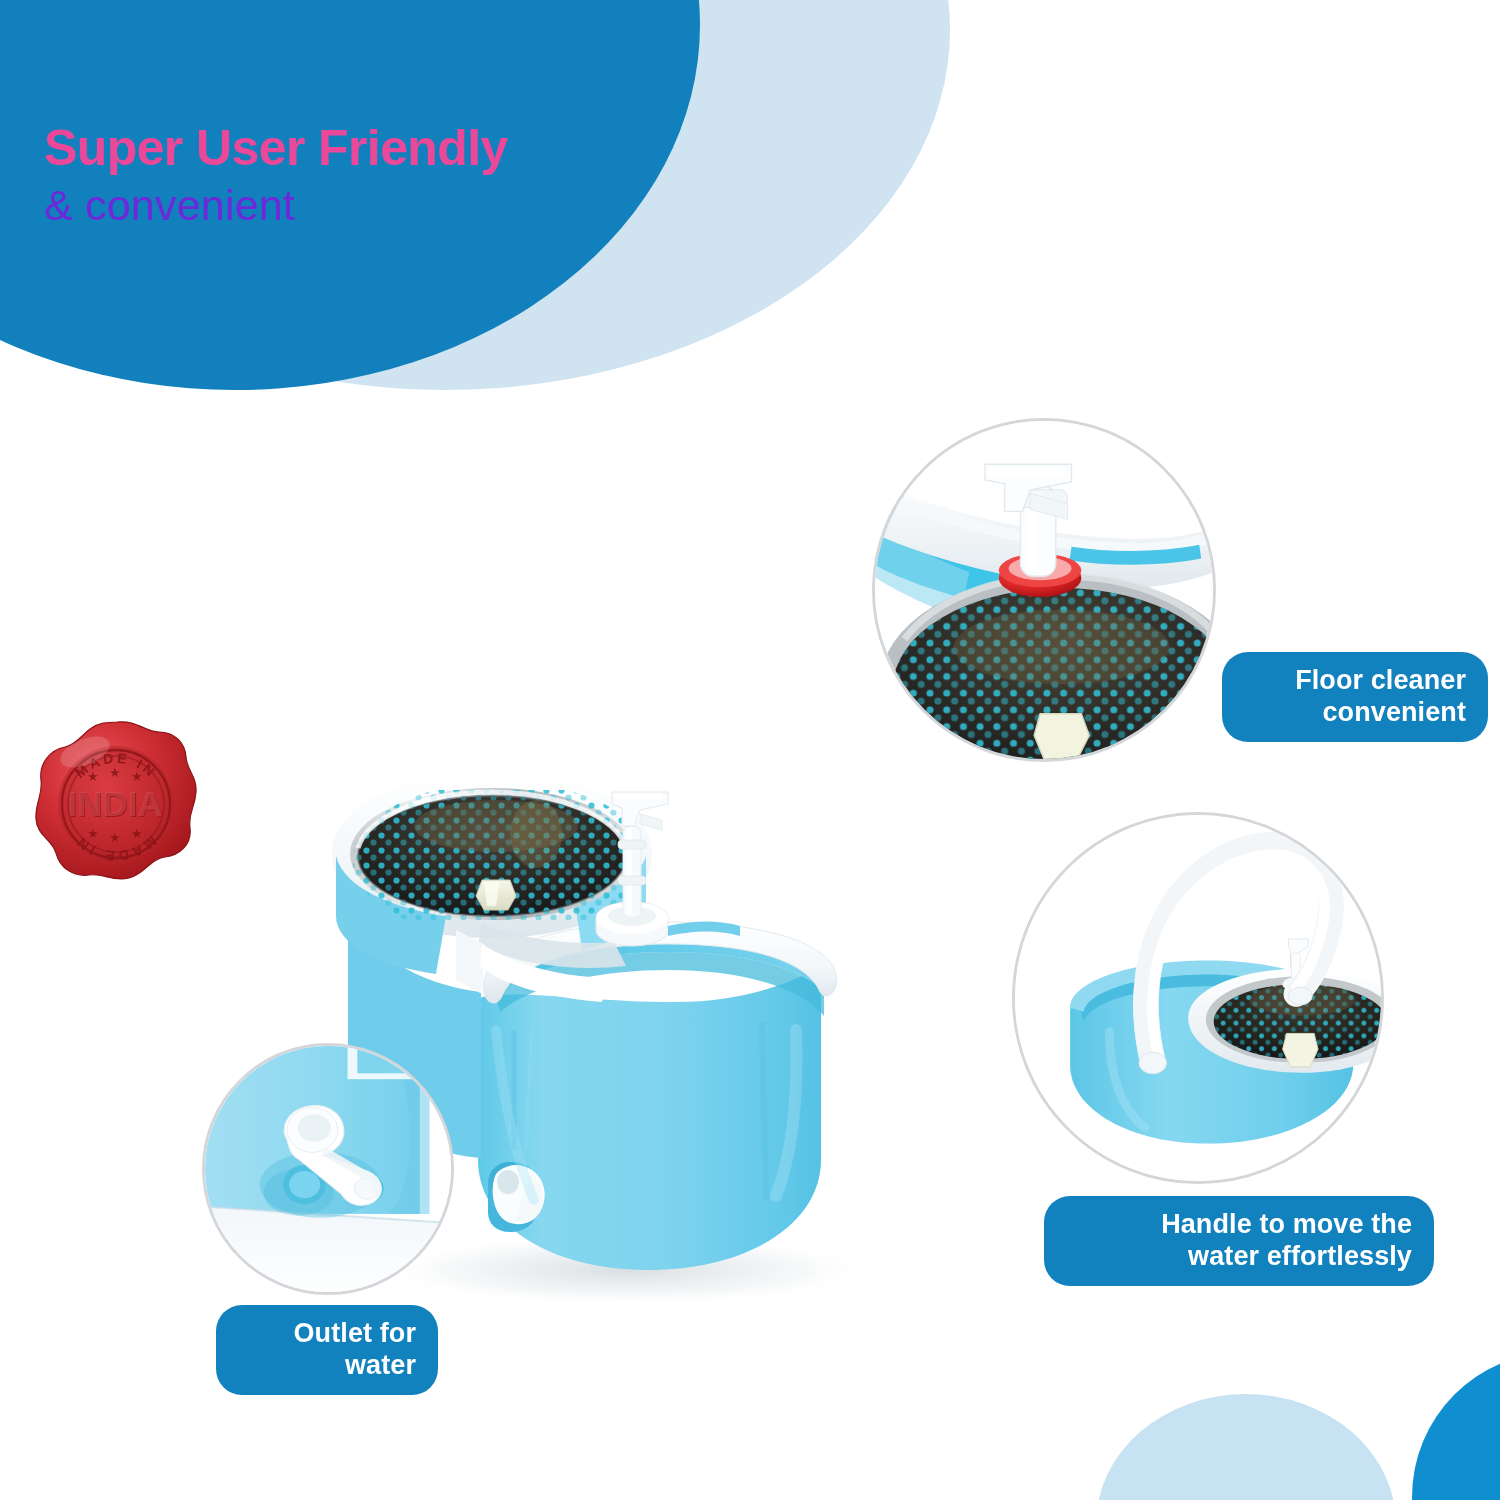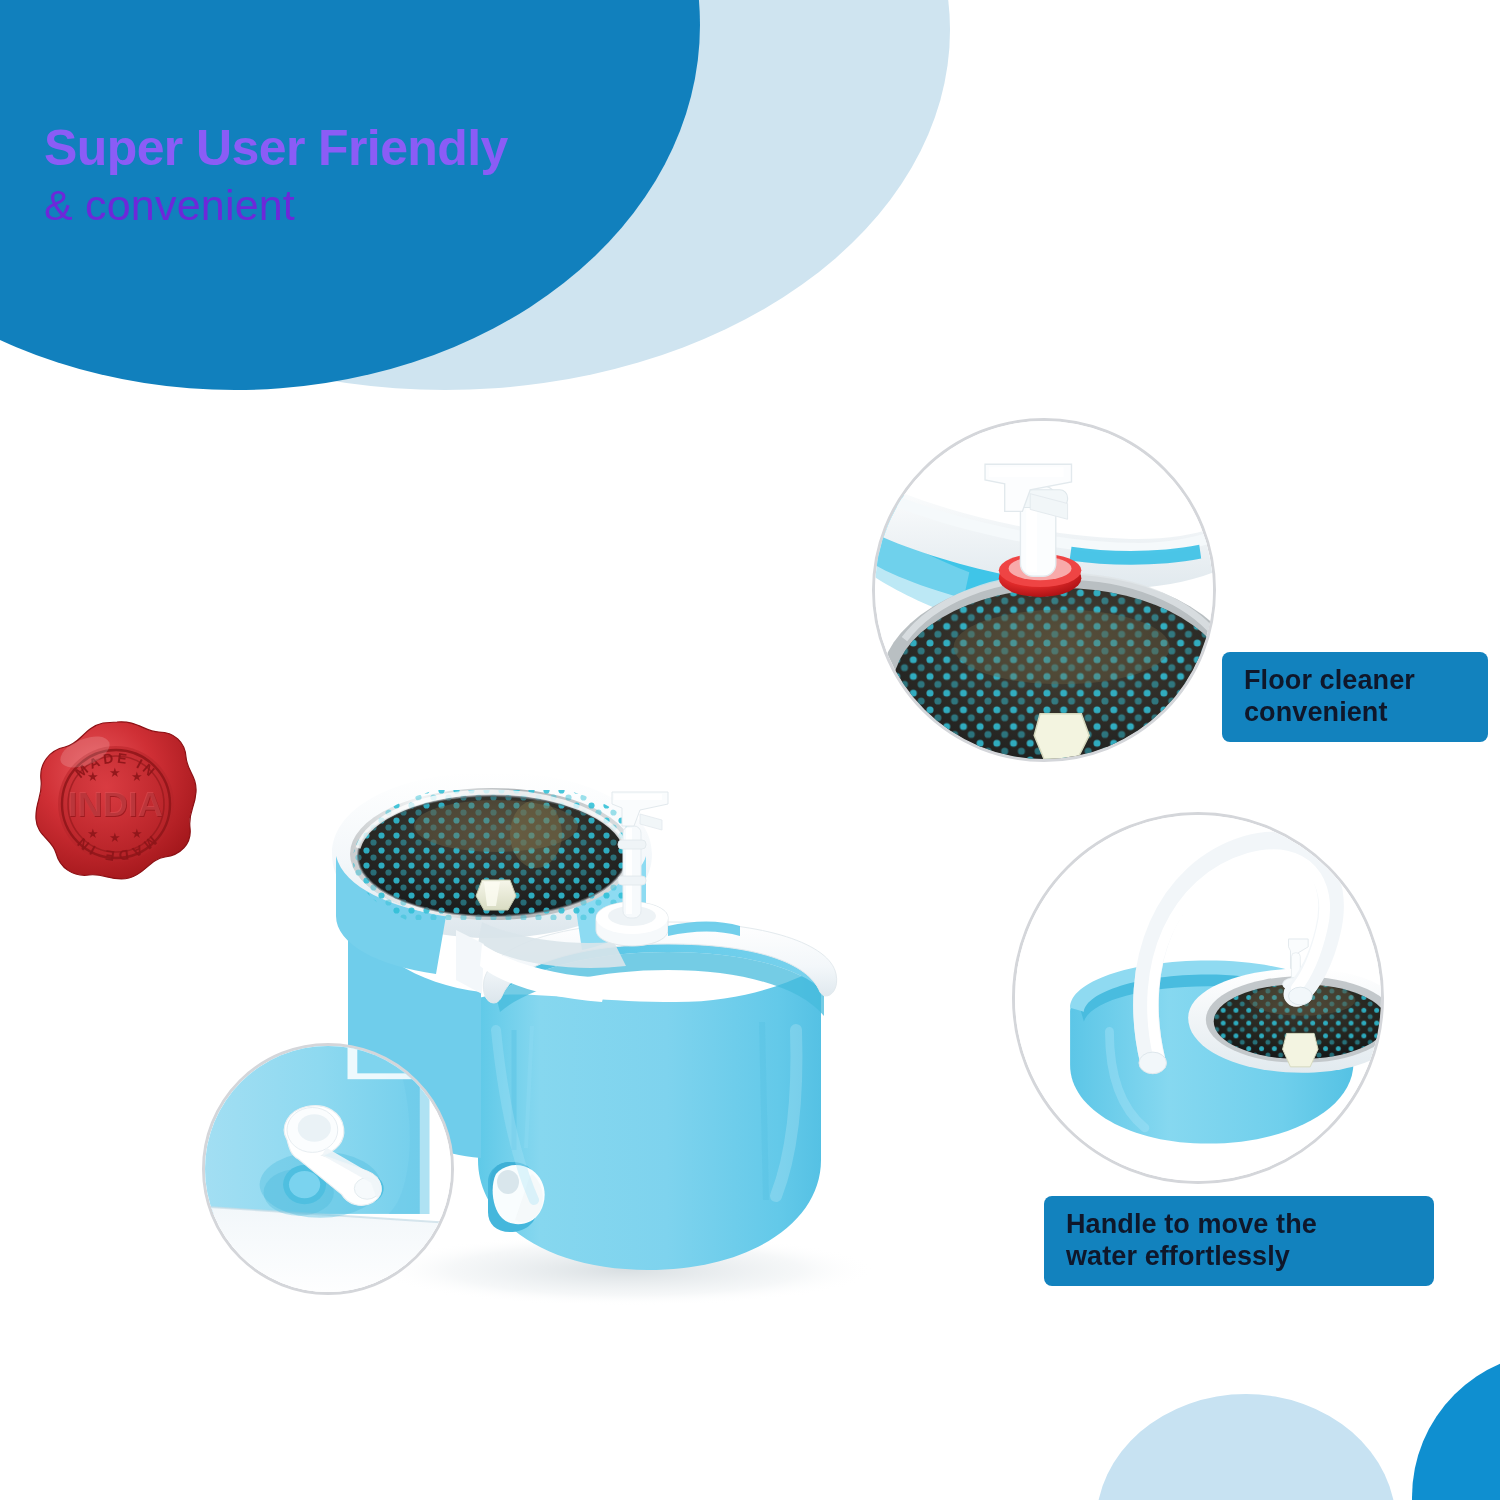--- a/index.html
+++ b/index.html
@@ -54,21 +54,21 @@
   
   .header-text {
     position: absolute;
     left: 44px;
     top: 122px;
     width: 620px;
   }
   .title-main {
     font-size: 50px;
     font-weight: bold;
-    color: #8b5cf6;
+    color: #ec4899;
     letter-spacing: -0.6px;
     line-height: 1.05;
     margin: 0;
     white-space: nowrap;
   }
   .title-sub {
     font-size: 43px;
     font-weight: 300;
     color: #6d28d9;
     letter-spacing: 0.2px;
@@ -83,26 +83,26 @@
     left: 33px;
     top: 718px;
     width: 165px;
     height: 170px;
   }
 
   
   .pill {
     position: absolute;
     background: #1282be;
-    color: #0f172a;
-    border-radius: 8px;
+    color: #ffffff;
+    border-radius: 26px;
     font-size: 27px;
     font-weight: bold;
     line-height: 1.18;
-    text-align: left;
+    text-align: right;
     padding: 13px 22px;
     box-sizing: border-box;
     letter-spacing: 0.1px;
   }
   .pill-dispenser {
     left: 1222px;
     top: 652px;
     width: 266px;
   }
   .pill-handle {
@@ -506,17 +506,21 @@
                  L166 128 C182 134 186 152 172 160 C160 167 146 162 140 152 L96 116
                  C88 112 86 104 84 96 Z" fill="#ffffff" stroke="#e9eff2" stroke-width="1.2"></path>
         <ellipse cx="110" cy="86" rx="26" ry="23" fill="#fbfdfe" stroke="#e6edf1" stroke-width="1"></ellipse>
         <ellipse cx="112" cy="84" rx="17" ry="14" fill="#eaf2f6"></ellipse>
         <ellipse cx="166" cy="146" rx="13" ry="11" fill="#f6fafc" stroke="#e3ebef" stroke-width="1"></ellipse>
         <path d="M124 104 L172 132 C182 138 184 150 176 156 L170 140 L120 112 Z" fill="#f0f5f8" opacity="0.9"></path>
       </svg>
     </div>
   </div>
 
+  <div class="pill pill-outlet">
+    <div>Outlet for</div>
+    <div>water</div>
+  </div>
 
   <div class="blob blob-br-light"></div>
   <div class="blob blob-br-dark"></div>
 
 </div>
 
 </body></html>

